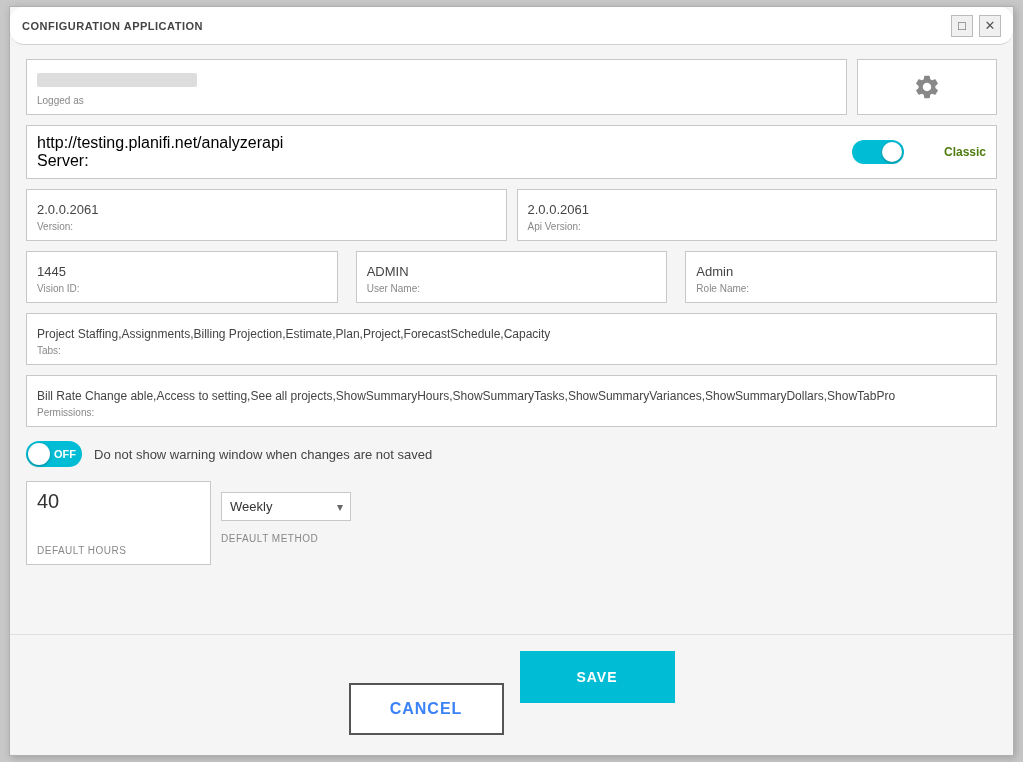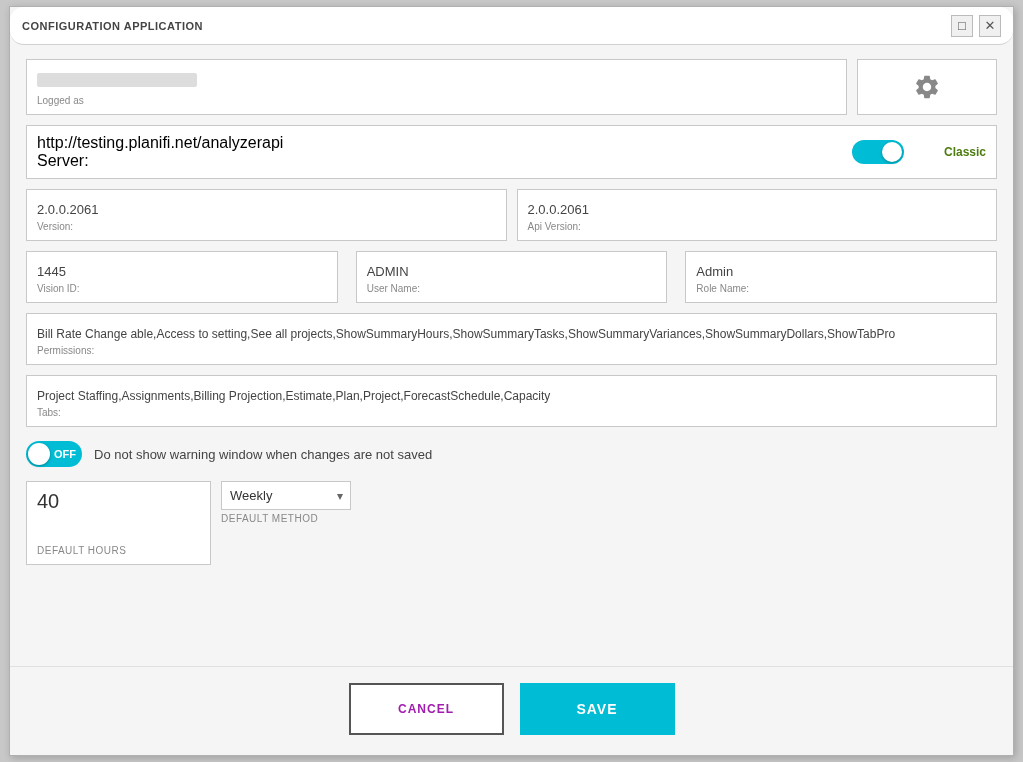--- a/index.html
+++ b/index.html
@@ -266,62 +266,64 @@
       padding: 6px 28px 6px 8px;
       font-size: 13px;
       border: 1px solid #c8c8c8;
       background: #fff;
       appearance: none;
       cursor: pointer;
       color: #333;
     }
     .method-select-wrap {
       position: relative;
+      margin-top: 11px;
     }
     .method-select-wrap::after {
       content: '▾';
       position: absolute;
       right: 8px;
       top: 50%;
       transform: translateY(-50%);
       font-size: 12px;
       color: #666;
       pointer-events: none;
     }
     .method-label {
       font-size: 10px;
       color: #888;
       letter-spacing: 0.5px;
       text-transform: uppercase;
-      margin-top: 3px;
+      margin-top: 12px;
       display: block;
     }
 
     
     .spacer { flex: 1; }
 
     
     .footer {
       display: flex;
       justify-content: center;
       gap: 16px;
       padding: 16px 0 20px 0;
       border-top: 1px solid #e0e0e0;
       background: #f5f5f5;
     }
     .btn-cancel {
       width: 155px;
       height: 52px;
       background: #fff;
       border: 2px solid #555;
-      font-size: 12px;
+      font-size: 16px;
       font-weight: 600;
-      color: #a21caf;
+      color: #3b82f6;
       letter-spacing: 1px;
       cursor: pointer;
+      margin-top: 32px;
     }
     .btn-save {
       width: 155px;
       height: 52px;
       background: #00bcd4;
       border: none;
       font-size: 14px;
       font-weight: 600;
       color: #fff;
       letter-spacing: 1px;
@@ -400,27 +402,27 @@
         <span class="field-value">ADMIN</span>
         <span class="field-label">User Name:</span>
       </div>
       <div class="field-box third-field">
         <span class="field-value">Admin</span>
         <span class="field-label">Role Name:</span>
       </div>
     </div>
 
     <div class="field-box full-field">
+      <span class="field-value">Project Staffing,Assignments,Billing Projection,Estimate,Plan,Project,ForecastSchedule,Capacity</span>
+      <span class="field-label">Tabs:</span>
+    </div>
+
+    <div class="field-box full-field">
       <span class="field-value">Bill Rate Change able,Access to setting,See all projects,ShowSummaryHours,ShowSummaryTasks,ShowSummaryVariances,ShowSummaryDollars,ShowTabPro</span>
       <span class="field-label">Permissions:</span>
-    </div>
-
-    <div class="field-box full-field">
-      <span class="field-value">Project Staffing,Assignments,Billing Projection,Estimate,Plan,Project,ForecastSchedule,Capacity</span>
-      <span class="field-label">Tabs:</span>
     </div>
 
     <div class="warning-row">
       <div class="toggle-off">
         <div class="knob-off"></div>
         <span class="toggle-off-label">OFF</span>
       </div>
       <span class="warning-text">Do not show warning window when changes are not saved</span>
     </div>
 

